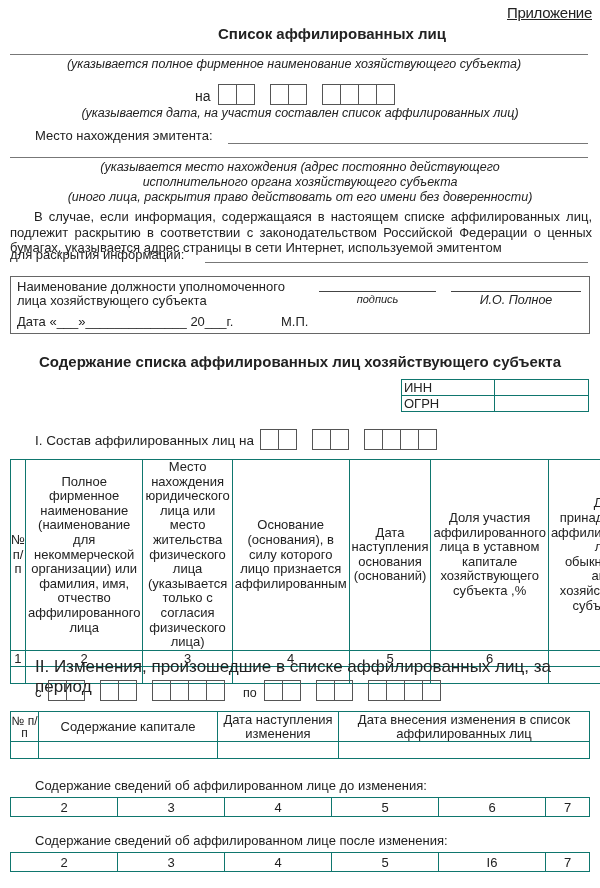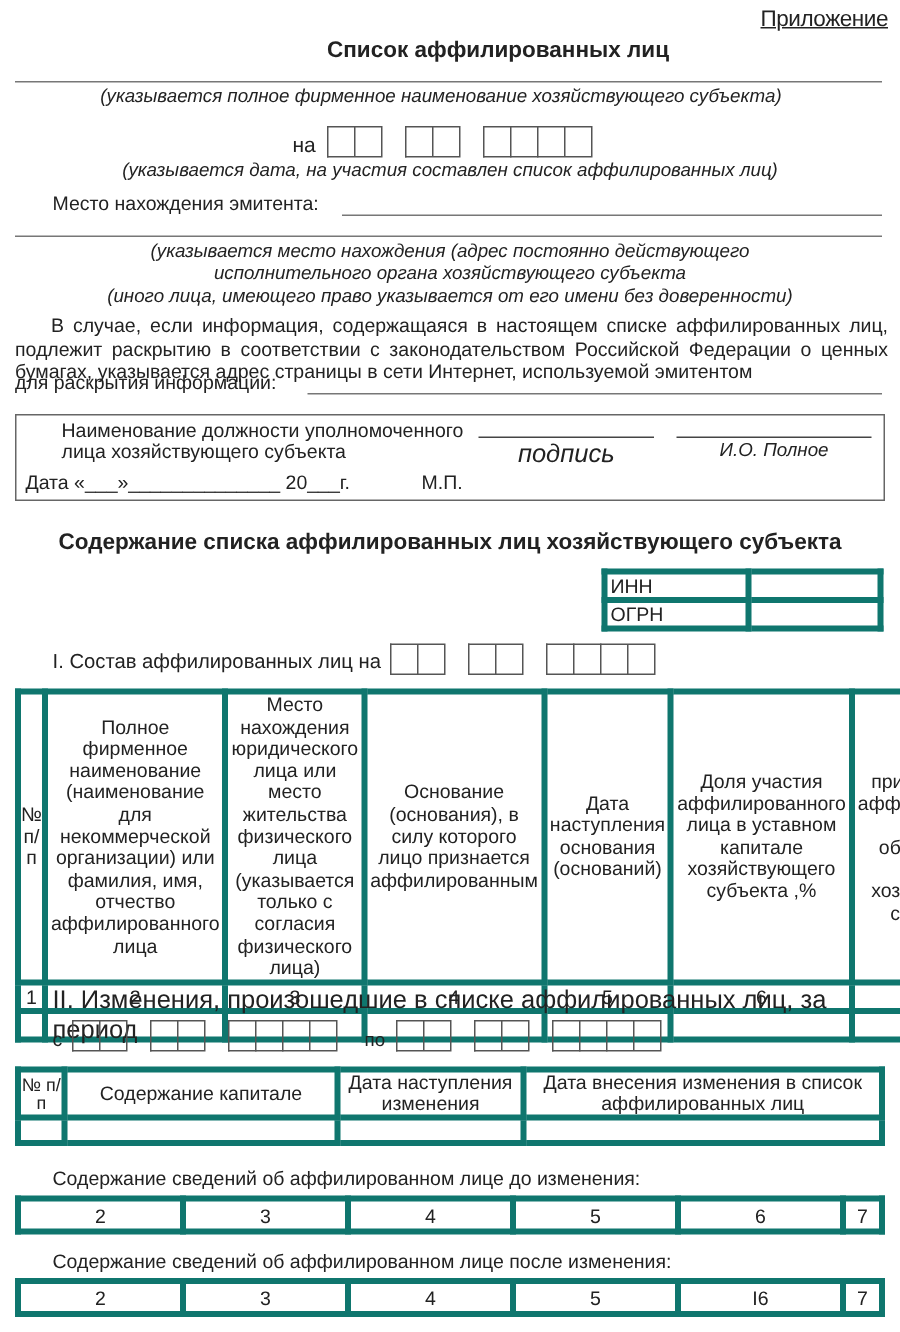--- a/index.html
+++ b/index.html
@@ -10,21 +10,21 @@
   .abs { position: absolute; }
   .it { font-style: italic; }
   .c { text-align: center; }
   .hline { position: absolute; height: 0; border-top: 1px solid #777; }
   .boxes { position: absolute; display: flex; height: 20px; }
   .boxes span { display: inline-block; width: 17px; height: 19px; border: 1px solid #555; border-right: none; }
   .boxes span:last-child { border-right: 1px solid #555; }
   .grp { display: flex; margin-right: 15px; }
   .grp:last-child { margin-right: 0; }
   table { border-collapse: collapse; position: absolute; }
-  td, th { border: 4px solid #0f766e; padding: 0; font-weight: normal; }
+  td, th { border: 1px solid #0f766e; padding: 0; font-weight: normal; }
   .t1 th { font-size: 13px; line-height: 14.6px; text-align: center; vertical-align: middle; }
   .t1 td { font-size: 13px; text-align: center; height: 15px; line-height: 15px; }
   .t2 th { font-size: 13px; line-height: 14px; text-align: center; vertical-align: middle; }
   .t3 td { font-size: 13px; text-align: center; height: 18px; }
 </style>
 </head>
 <body>
 
 <div class="abs" style="right:8px; top:4px; font-size:15px; text-decoration:underline; font-family:'Liberation Sans Narrow','Liberation Sans',sans-serif; letter-spacing:-0.3px;">Приложение</div>
 <div class="abs c" style="left:0; width:600px; top:25px; font-size:15px; font-weight:bold;margin-left:32px;">Список аффилированных лиц</div>
@@ -50,34 +50,34 @@
     </div>
 </div>
 <div class="abs c it" style="left:0; width:600px; top:106px; font-size:12.5px;">(указывается дата, на участия составлен список аффилированных лиц)</div>
 
 <div class="abs" style="left:35px; top:128px; font-size:13px;">Место нахождения эмитента:</div>
 <div class="hline" style="left:228px; width:360px; top:143px;"></div>
 <div class="hline" style="left:10px; width:578px; top:157px;"></div>
 <div class="abs c it" style="left:0; width:600px; top:160px; font-size:12.5px; line-height:15px;">
   <div>(указывается место нахождения (адрес постоянно действующего</div>
   <div>исполнительного органа хозяйствующего субъекта</div>
-  <div>(иного лица, имеющего право указывается от его имени без доверенности)</div>
+  <div>(иного лица, раскрытия право действовать от его имени без доверенности)</div>
 </div>
 
 <div class="abs" style="left:10px; width:582px; top:209px; font-size:13px; line-height:15.5px; text-align:justify; text-indent:24px;">В случае, если информация, содержащаяся в настоящем списке аффилированных лиц, подлежит раскрытию в соответствии с законодательством Российской Федерации о ценных бумагах, указывается адрес страницы в сети Интернет, используемой эмитентом</div>
 <div class="abs" style="left:10px; top:247px; font-size:13px;">для раскрытия информации:</div>
 <div class="hline" style="left:205px; width:383px; top:262px;"></div>
 
 <div class="abs" style="left:10px; top:276px; width:578px; height:56px; border:1px solid #666;">
-  <div class="abs" style="left:6px; top:3px; font-size:13px; line-height:14px;margin-left:24px;">
+  <div class="abs" style="left:6px; top:3px; font-size:13px; line-height:14px;">
     <div>Наименование должности уполномоченного</div>
     <div>лица хозяйствующего субъекта</div>
   </div>
   <div class="hline" style="left:308px; width:117px; top:14px; border-color:#444;"></div>
-  <div class="abs it c" style="left:308px; width:117px; top:16px; font-size:17px;">подпись</div>
+  <div class="abs it c" style="left:308px; width:117px; top:16px; font-size:11px;">подпись</div>
   <div class="hline" style="left:440px; width:130px; top:14px; border-color:#444;"></div>
   <div class="abs it c" style="left:440px; width:130px; top:16px; font-size:12.5px;">И.О. Полное</div>
   <div class="abs" style="left:6px; top:37px; font-size:13px; white-space:pre;">Дата «___»______________ 20___г.</div>
   <div class="abs" style="left:270px; top:37px; font-size:13px;">М.П.</div>
 </div>
 
 <div class="abs c" style="left:0; width:600px; top:353px; font-size:15px; font-weight:bold;">Содержание списка аффилированных лиц хозяйствующего субъекта</div>
 
 <table style="left:401px; top:379px; width:188px;">
   <tbody>

